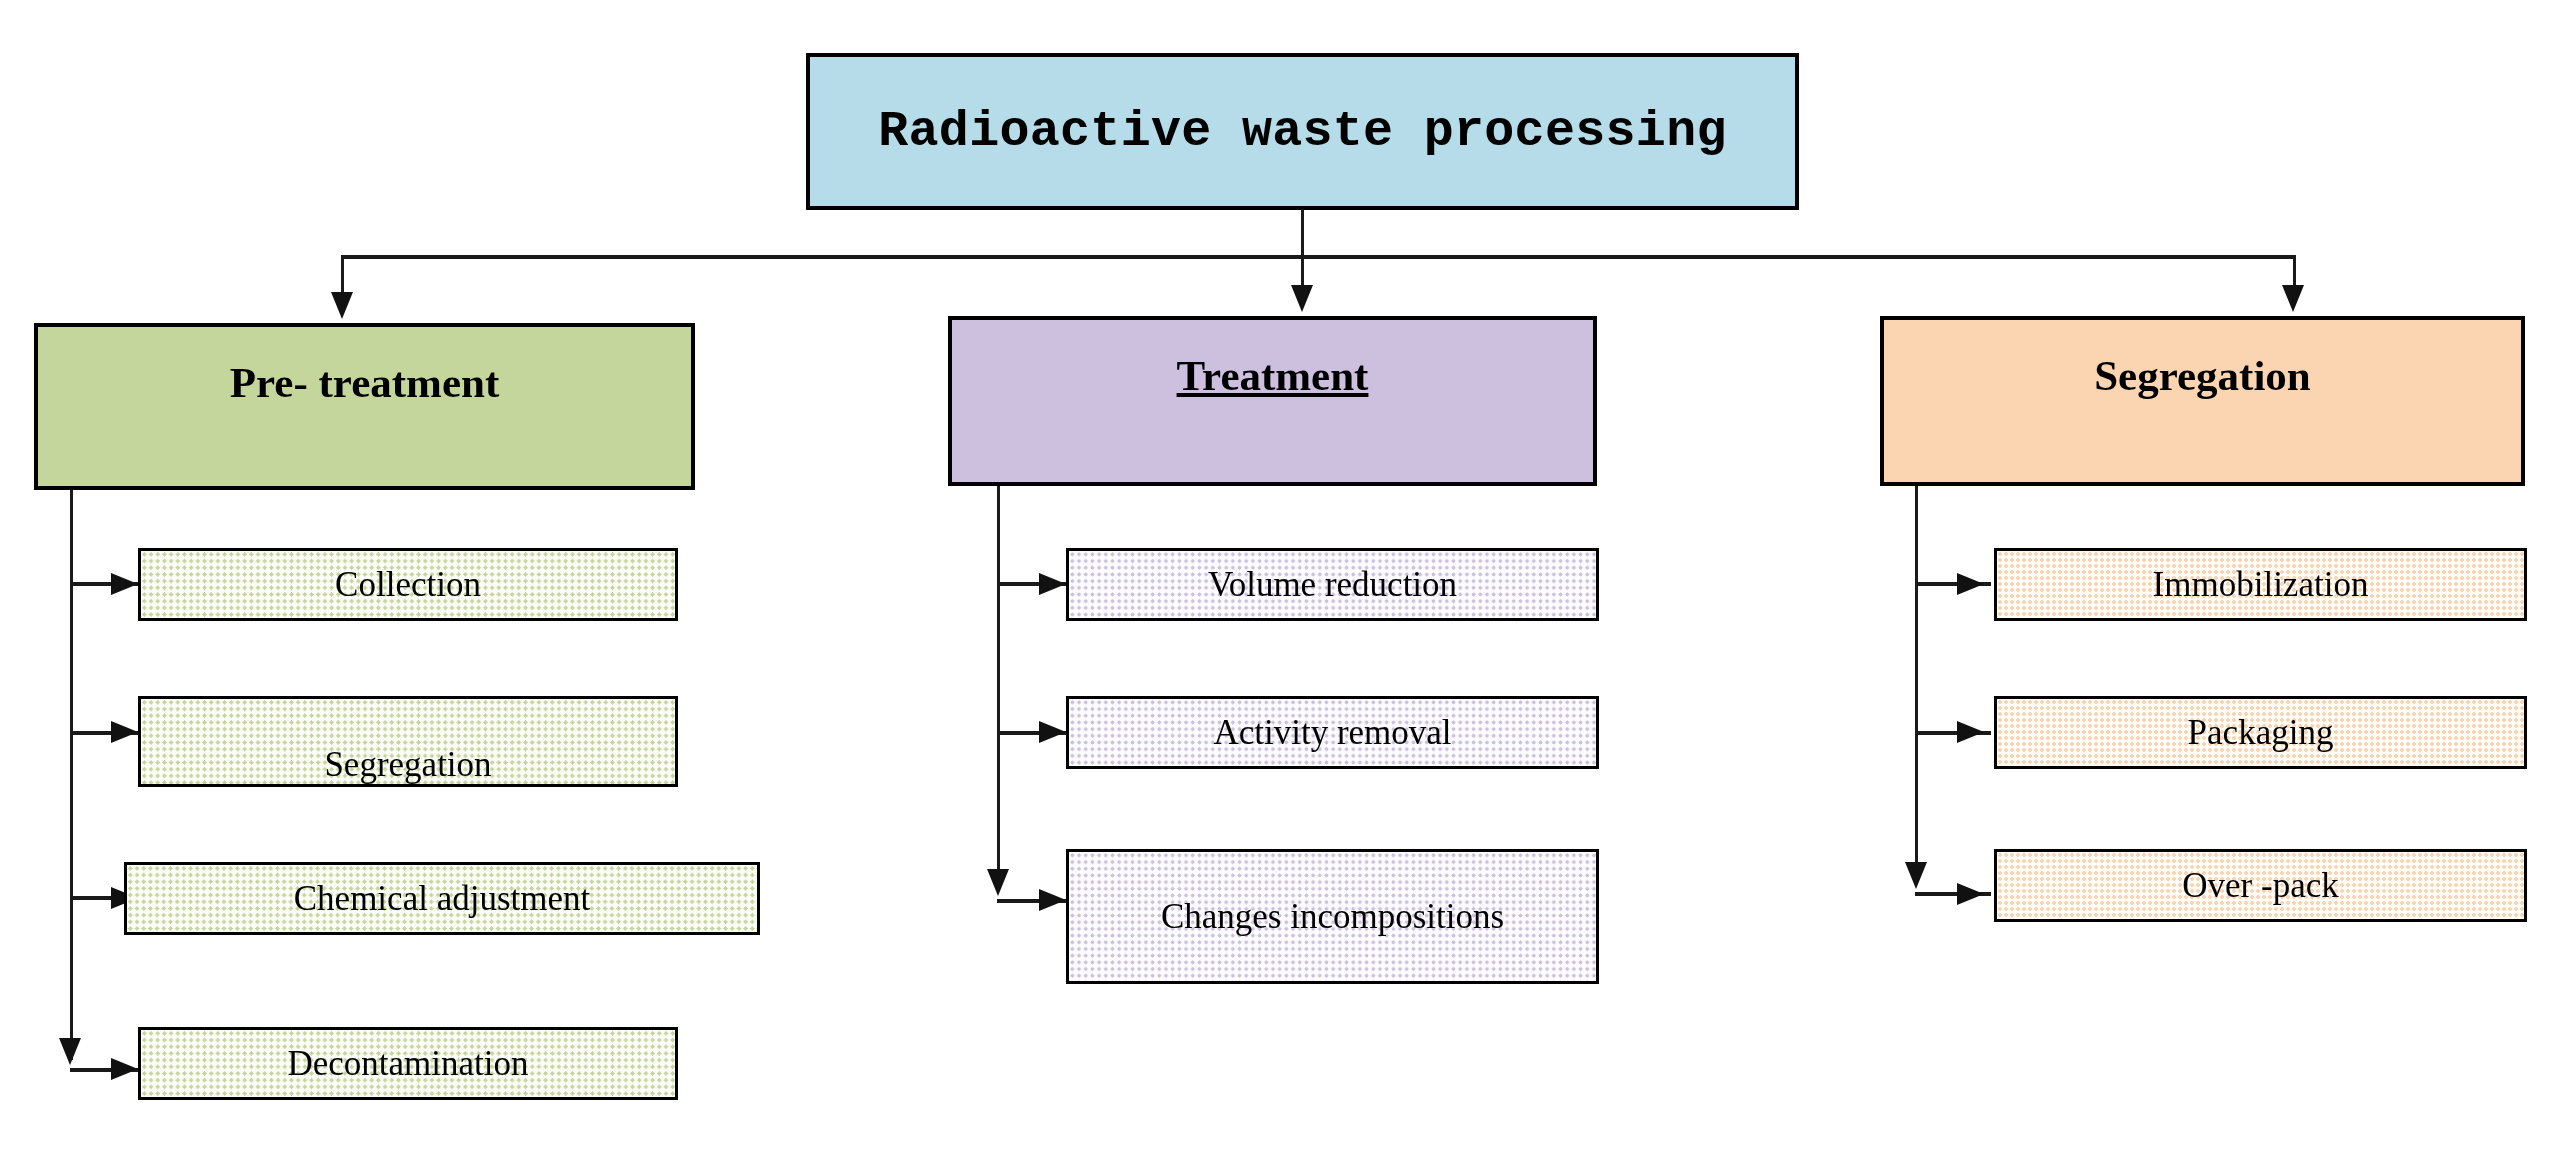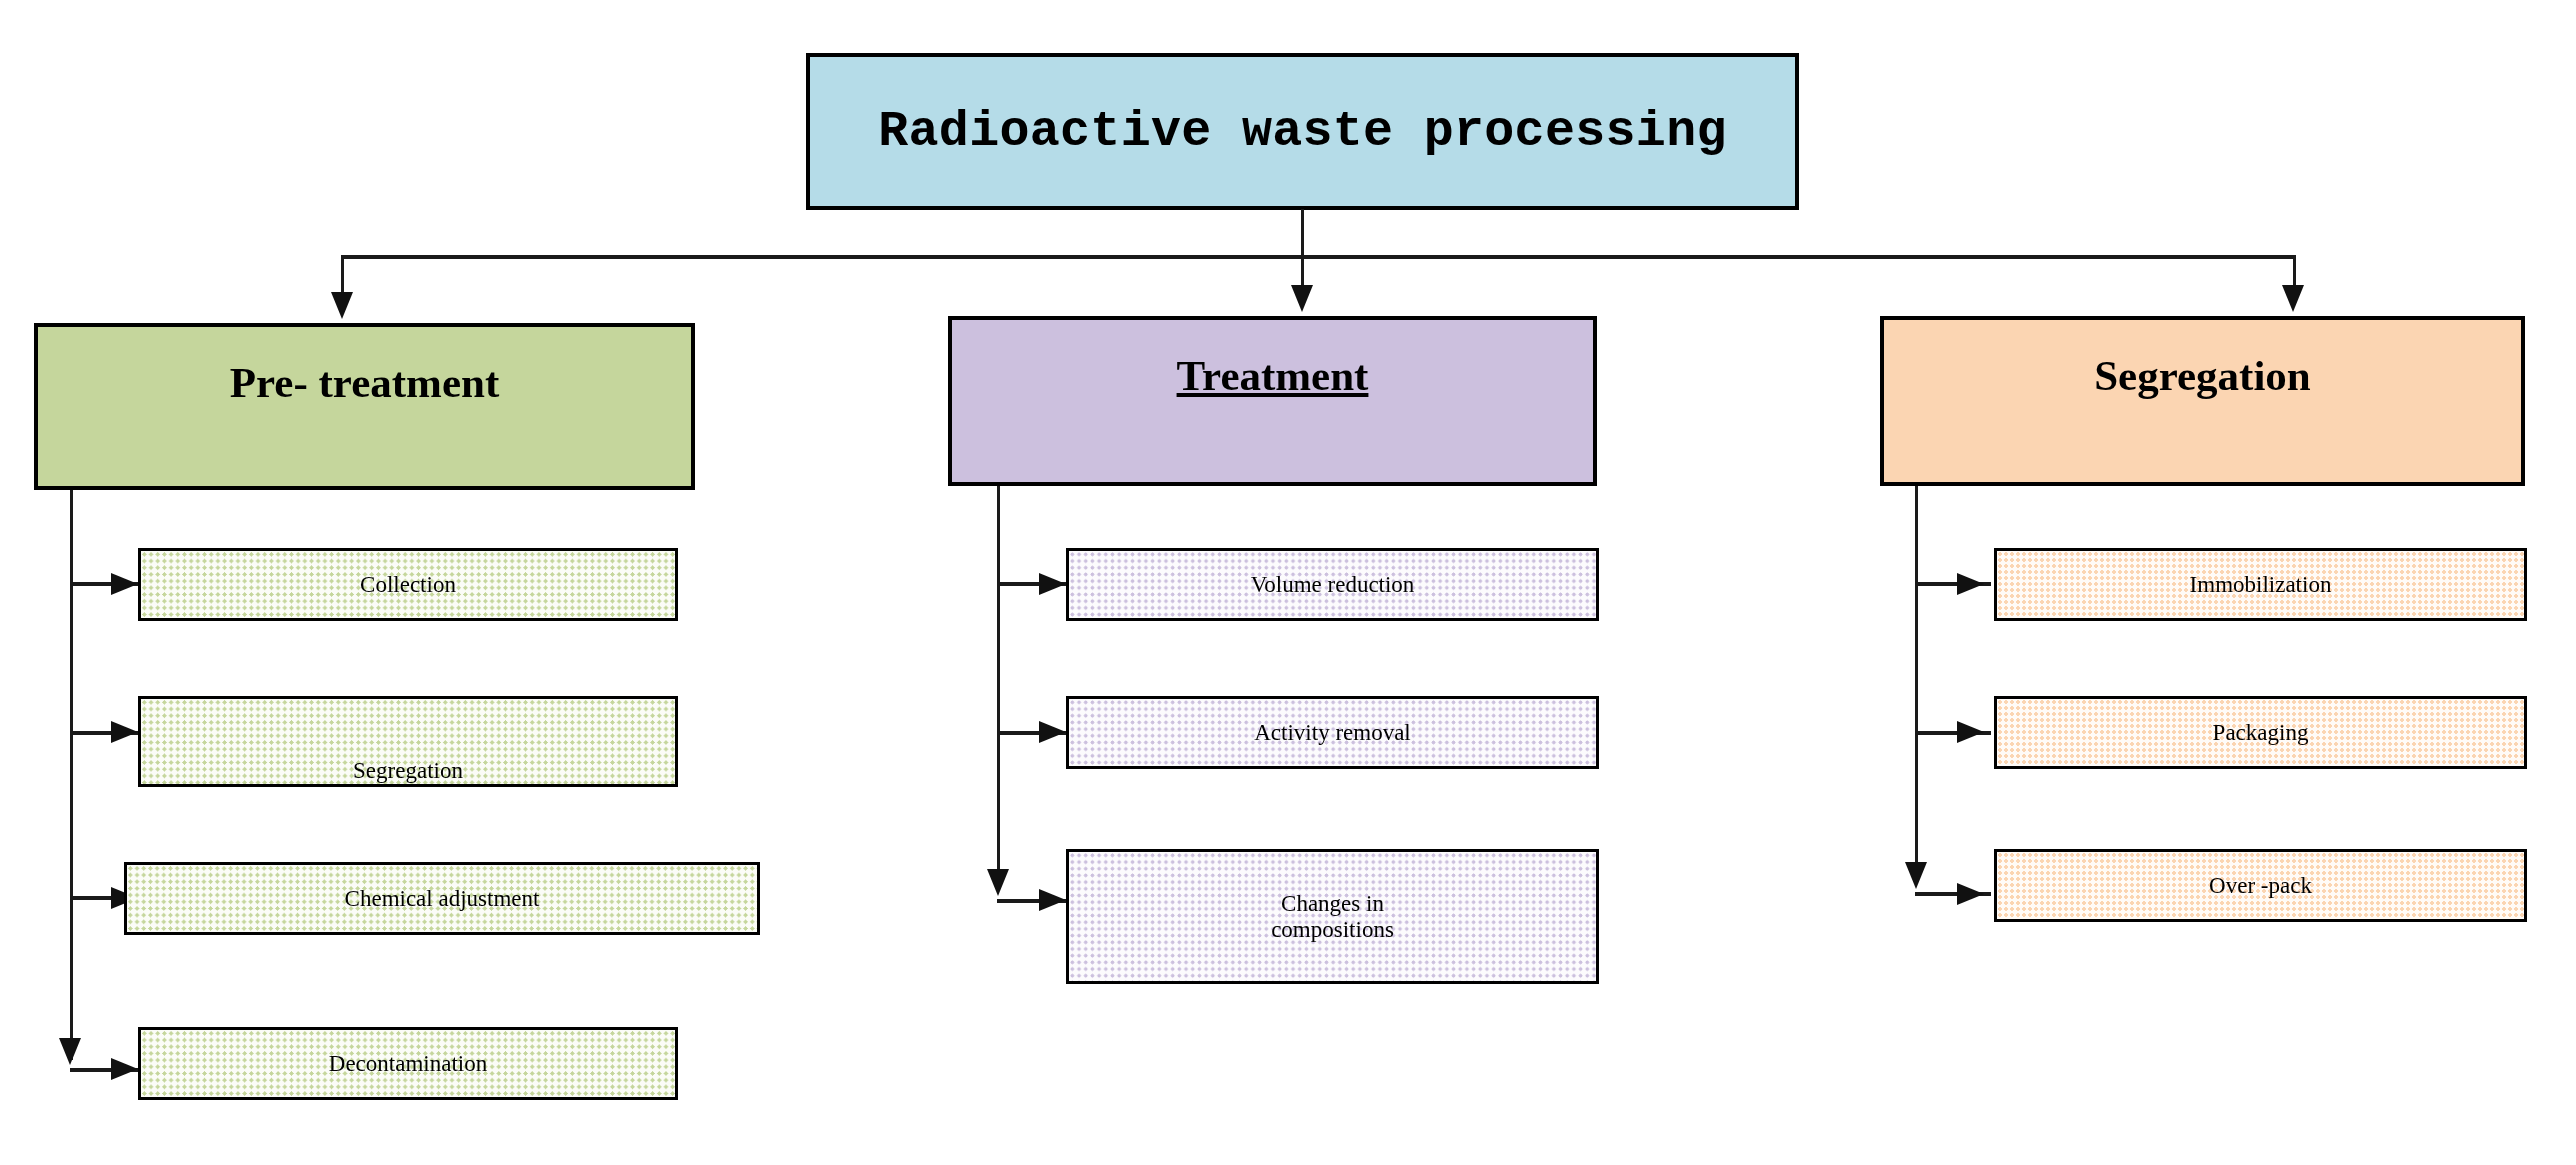--- a/index.html
+++ b/index.html
@@ -17,42 +17,42 @@
   #title-box{left:806px;top:53px;width:993px;height:157px;background:#b5dce8;
              font-size:50px;font-weight:bold;letter-spacing:0.3px;font-family:Liberation Mono, monospace;}
 
   
   .cat{font-size:43px;font-weight:bold;align-items:flex-start;padding-top:32px;}
   #cat-pre  {left:34px;  top:323px;width:661px; height:167px;background:#c5d69c;}
   #cat-trt  {left:948px;top:316px;width:649px; height:170px;background:#ccc0de;text-decoration:underline;}
   #cat-cond {left:1880px;top:316px;width:645px; height:170px;background:#fbd5b2;}
 
   
-  .sub{font-size:23px;font-weight:normal;border-width:3.4px;}
+  .sub{font-size:35px;font-weight:normal;border-width:3.4px;}
   .tex-green{background-color:#fbfcf7;
     background-image:radial-gradient(#c5d69c 42%, transparent 43%);
     background-size:6.7px 6.7px;}
   .tex-purple{background-color:#fcfbfd;
     background-image:radial-gradient(#ccc0de 40%, transparent 41%);
     background-size:6.7px 6.7px;}
   .tex-peach{background-color:#fffbf7;
     background-image:radial-gradient(#fbd5b2 44%, transparent 45%);
     background-size:6px 6px;}
 
   
   #sub-collection      {left:138px;top:548px; width:540px;height:73px;}
   #sub-segregation     {left:138px;top:696px;width:540px;height:91px;align-items:flex-end;}
   #sub-chemical        {left:124px;top:862px;width:636px;height:73px;}
   #sub-decontamination {left:138px;top:1027px;width:540px;height:73px;}
 
   
   #sub-volume   {left:1066px;top:548px; width:533px;height:73px;}
   #sub-activity {left:1066px;top:696px;width:533px;height:73px;}
   #sub-changes  {left:1066px;top:849px;width:533px;height:135px;
-                 flex-direction:column;justify-content:center;}
+                 flex-direction:row;justify-content:center;}
 
   
   #sub-immobilization {left:1994px;top:548px; width:533px;height:73px;}
   #sub-packaging      {left:1994px;top:696px;width:533px;height:73px;}
   #sub-overpack       {left:1994px;top:849px;width:533px;height:73px;}
 
   
   .ln{position:absolute;background:#1a1a1a;}
   .v{width:3.4px;}
   .h{height:4px;}

